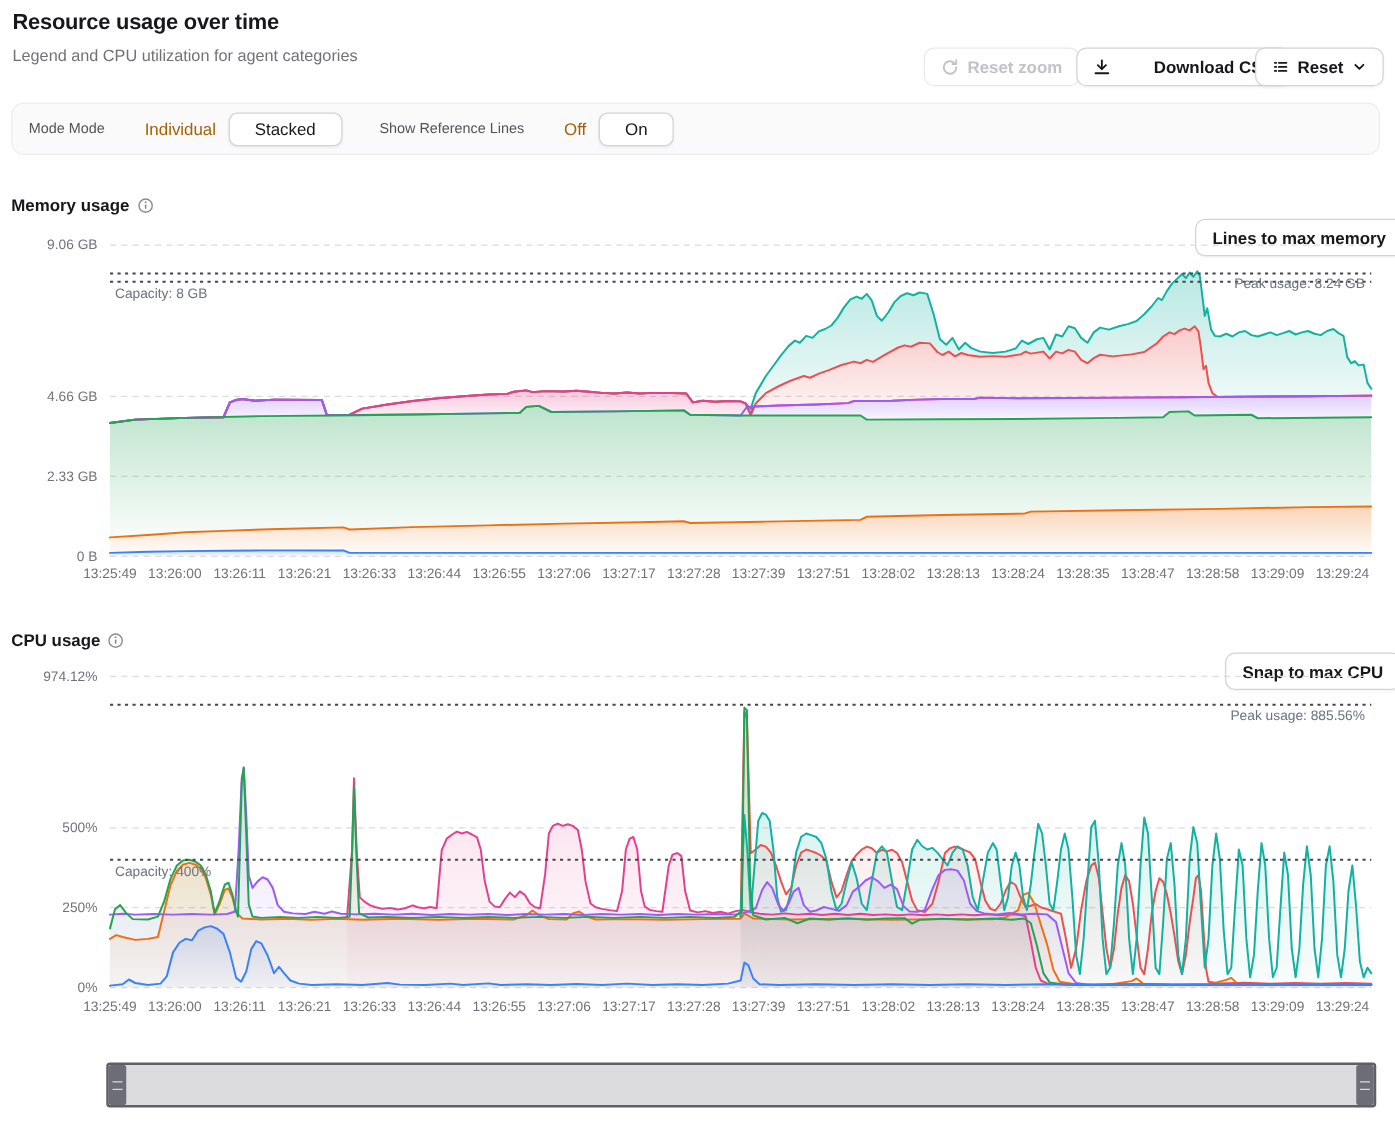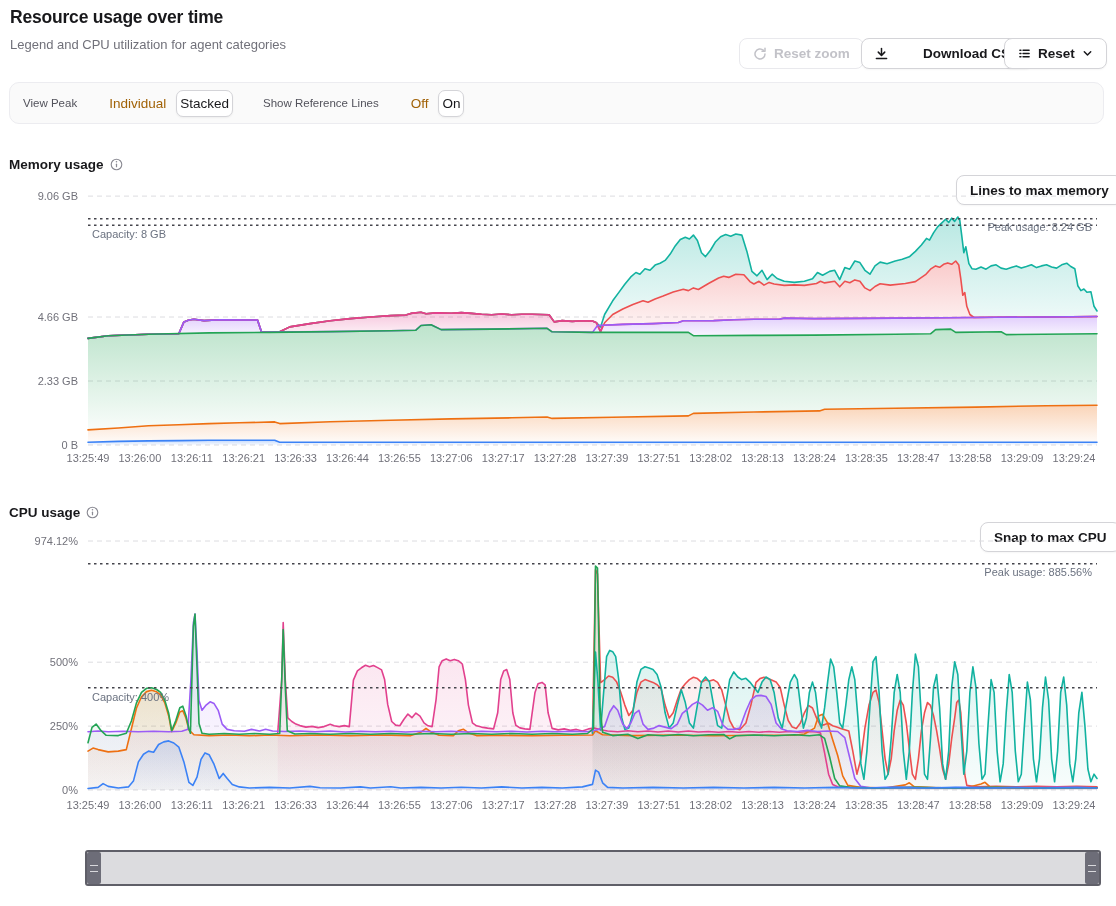--- a/index.html
+++ b/index.html
@@ -9,21 +9,21 @@
   .subtitle{position:absolute;left:10px;top:37px;font-size:13px;color:#71717a;}
   .btn{position:absolute;display:inline-flex;align-items:center;gap:7px;height:31px;padding:0 13px;
        background:#fff;border:1px solid #d4d4d8;border-radius:8px;font-size:13.5px;font-weight:600;
        color:#18181b;box-shadow:0 1px 2px rgba(0,0,0,.04);cursor:pointer;white-space:nowrap;box-sizing:border-box;margin-top:24px;}
   .btn.disabled{color:#c2c2c8;border-color:#e9e9ed;box-shadow:none;}
   .controls{position:absolute;left:9px;top:82px;width:1095px;height:42px;background:#fafafa;
             border:1px solid #ececf0;border-radius:10px;display:flex;align-items:center;box-sizing:border-box;padding-left:13px;}
   .ctl-label{font-size:11.5px;color:#52525b;margin-right:22px;}
   .ctl-opt{font-size:13.5px;color:#a16207;padding:6px 10px;cursor:pointer;}
   .ctl-pill{font-size:13.5px;color:#18181b;background:#fff;border:1px solid #d4d4d8;border-radius:7px;
-            padding:5px 3px;box-shadow:0 1px 2px rgba(0,0,0,.05);cursor:pointer;}
+            padding:5px 20px;box-shadow:0 1px 2px rgba(0,0,0,.05);cursor:pointer;}
   .gap{width:30px;}
   .sec-title{position:absolute;font-size:13.5px;font-weight:700;display:flex;align-items:center;gap:6px;}
   .snap-btn{height:30px;}
   .chart-svg{position:absolute;left:0;width:1116px;height:285px;}
   .tick{font:11px "Liberation Sans", sans-serif;fill:#71717a;}
   .reflabel{font:11px "Liberation Sans", sans-serif;fill:#6b7280;}
   .grid{stroke:#dcdce0;stroke-width:1;stroke-dasharray:5 4;fill:none;}
   .ref{stroke:#45454c;stroke-width:1.6;stroke-dasharray:2.5 3.5;fill:none;}
   .brush{position:absolute;left:85px;top:850px;width:1016px;height:36px;background:#dcdcdf;
          border:2px solid #5f5f68;border-radius:3px;box-sizing:border-box;cursor:grab;}
@@ -70,21 +70,21 @@
     </span>
     <span>Reset</span>
     <span class="icon">
       <svg width="11" height="11" viewBox="0 0 12 12" fill="none" stroke="#18181b" stroke-width="1.6" stroke-linecap="round" stroke-linejoin="round">
           <path d="M2.5 4.2L6 7.7l3.5-3.5"></path>
         </svg>
     </span>
   </button>
 
   <div class="controls">
-    <span class="ctl-label">View Peak</span>
+    <span class="ctl-label">Mode Mode</span>
     <span class="ctl-opt">Individual</span>
     <span class="ctl-pill">Stacked</span>
     <span class="gap"></span>
     <span class="ctl-label">Show Reference Lines</span>
     <span class="ctl-opt">Off</span>
     <span class="ctl-pill">On</span>
   </div>
 
   <div class="sec-title" style="left:9px;top:157px;text-align:right;">
     <span>Memory usage</span>

